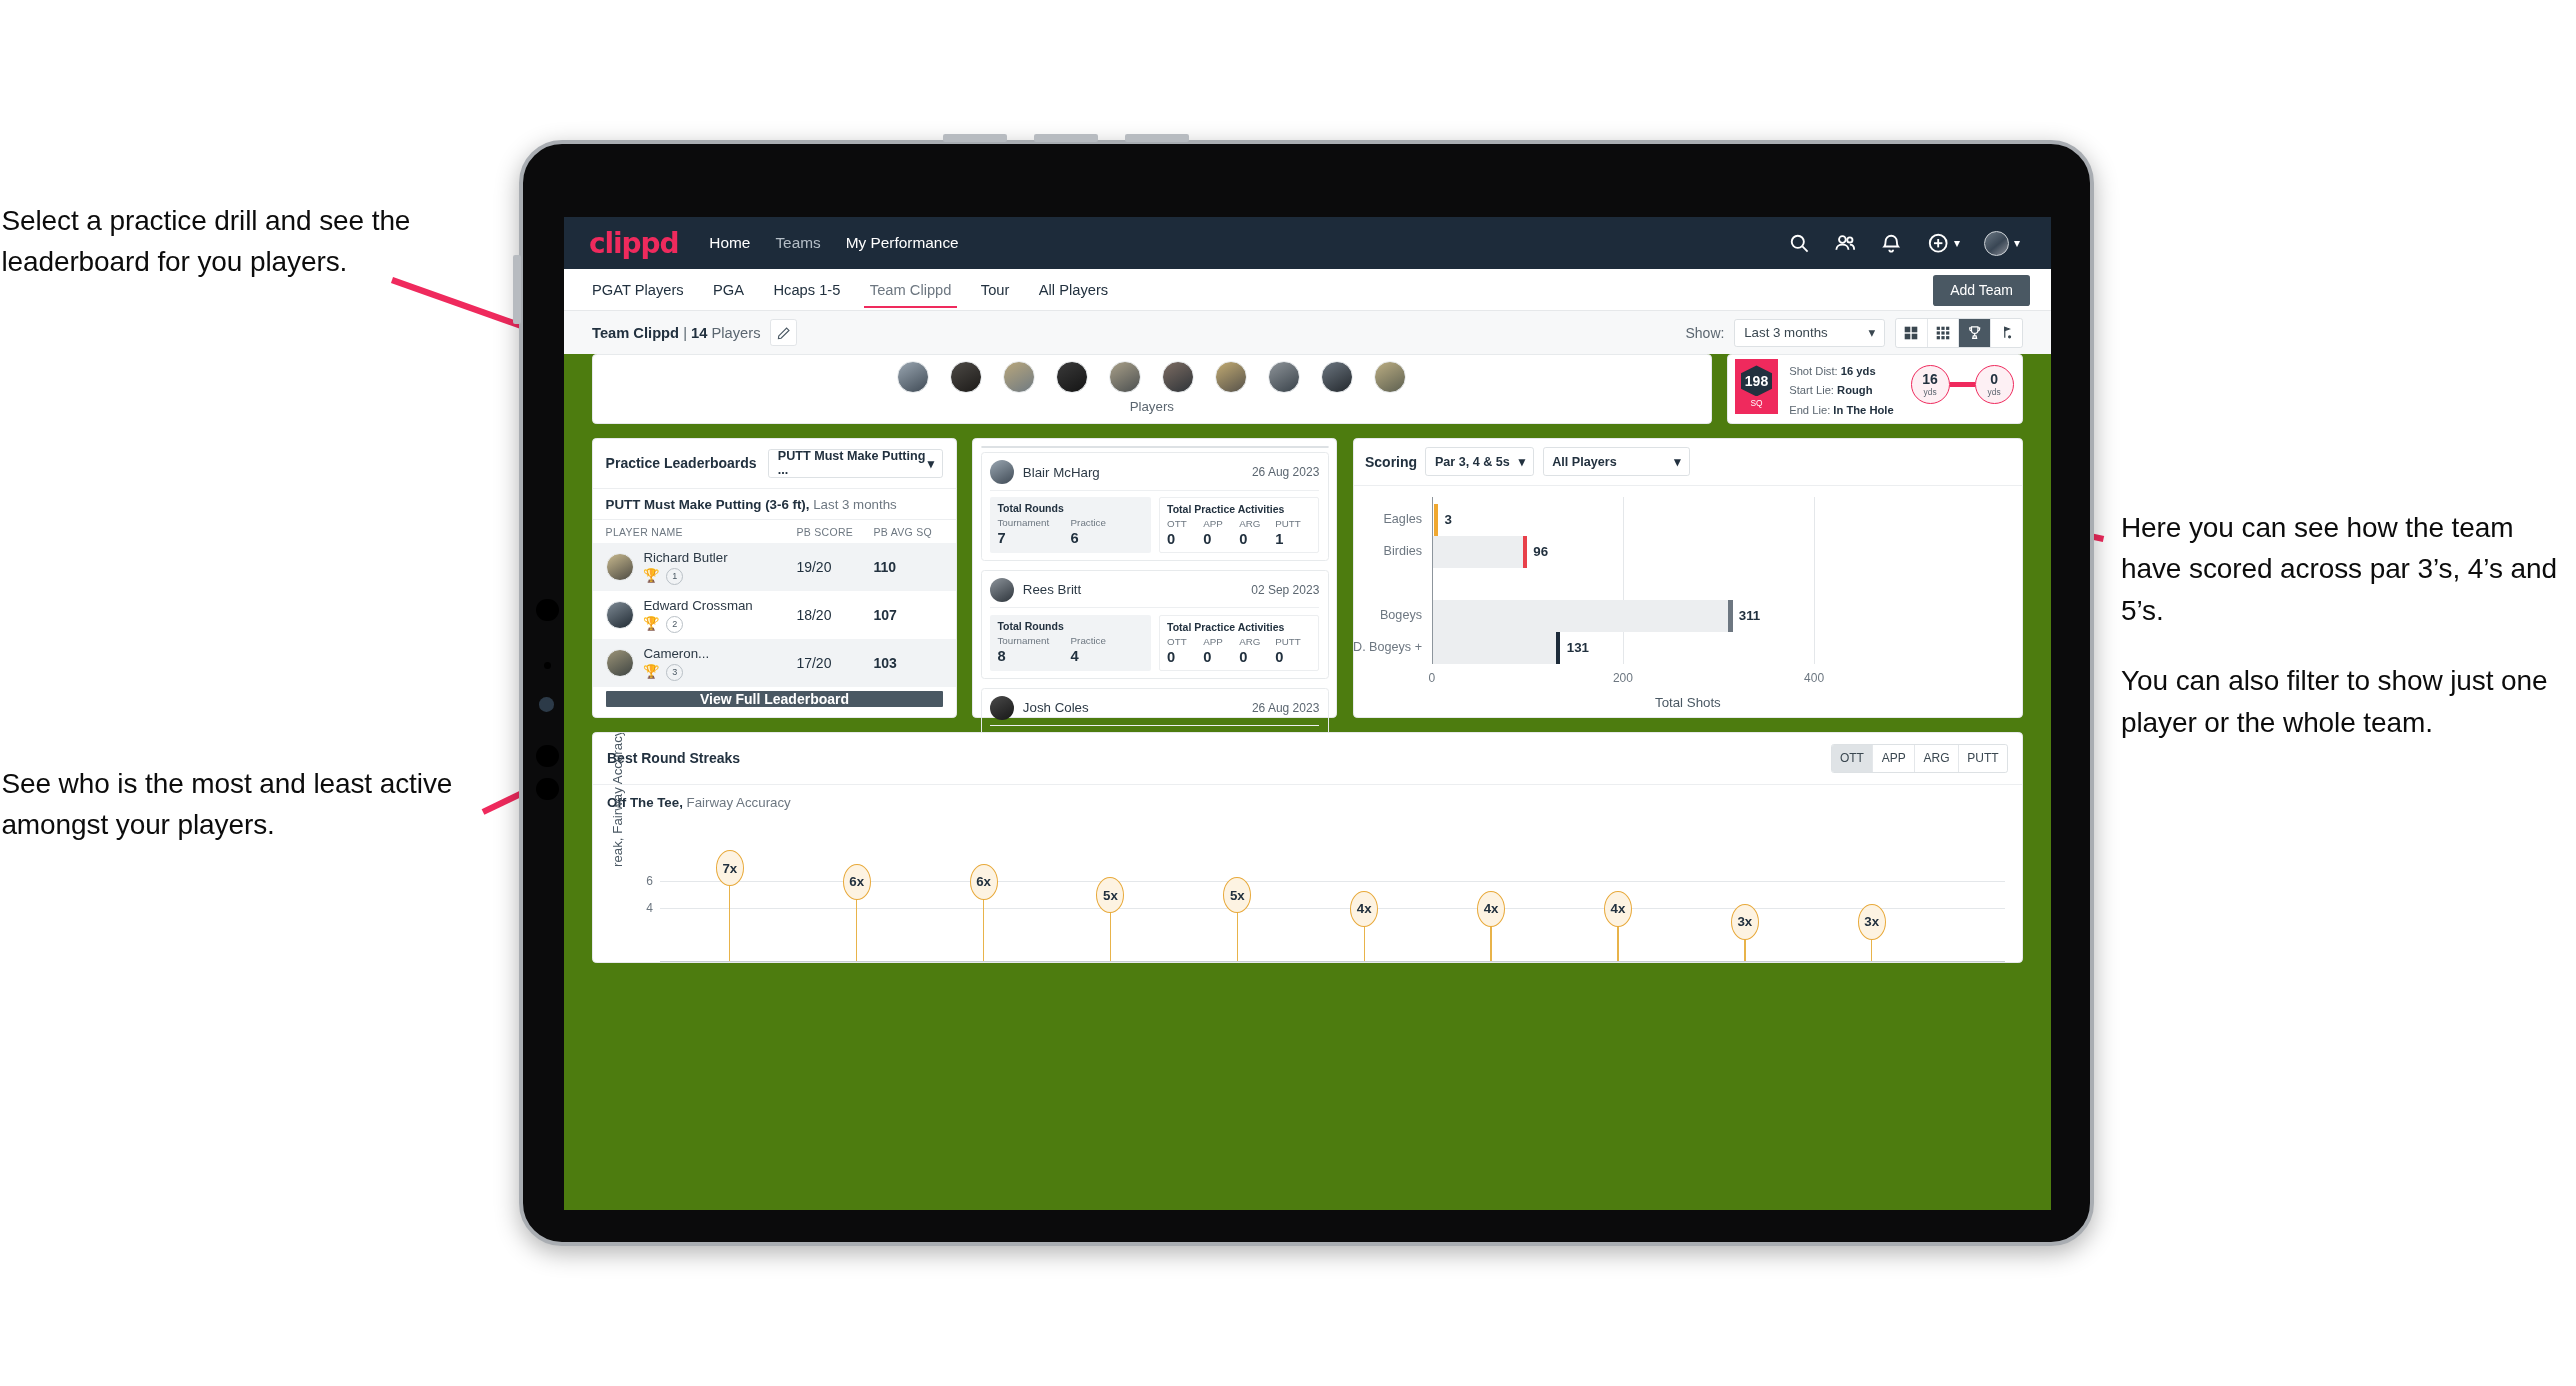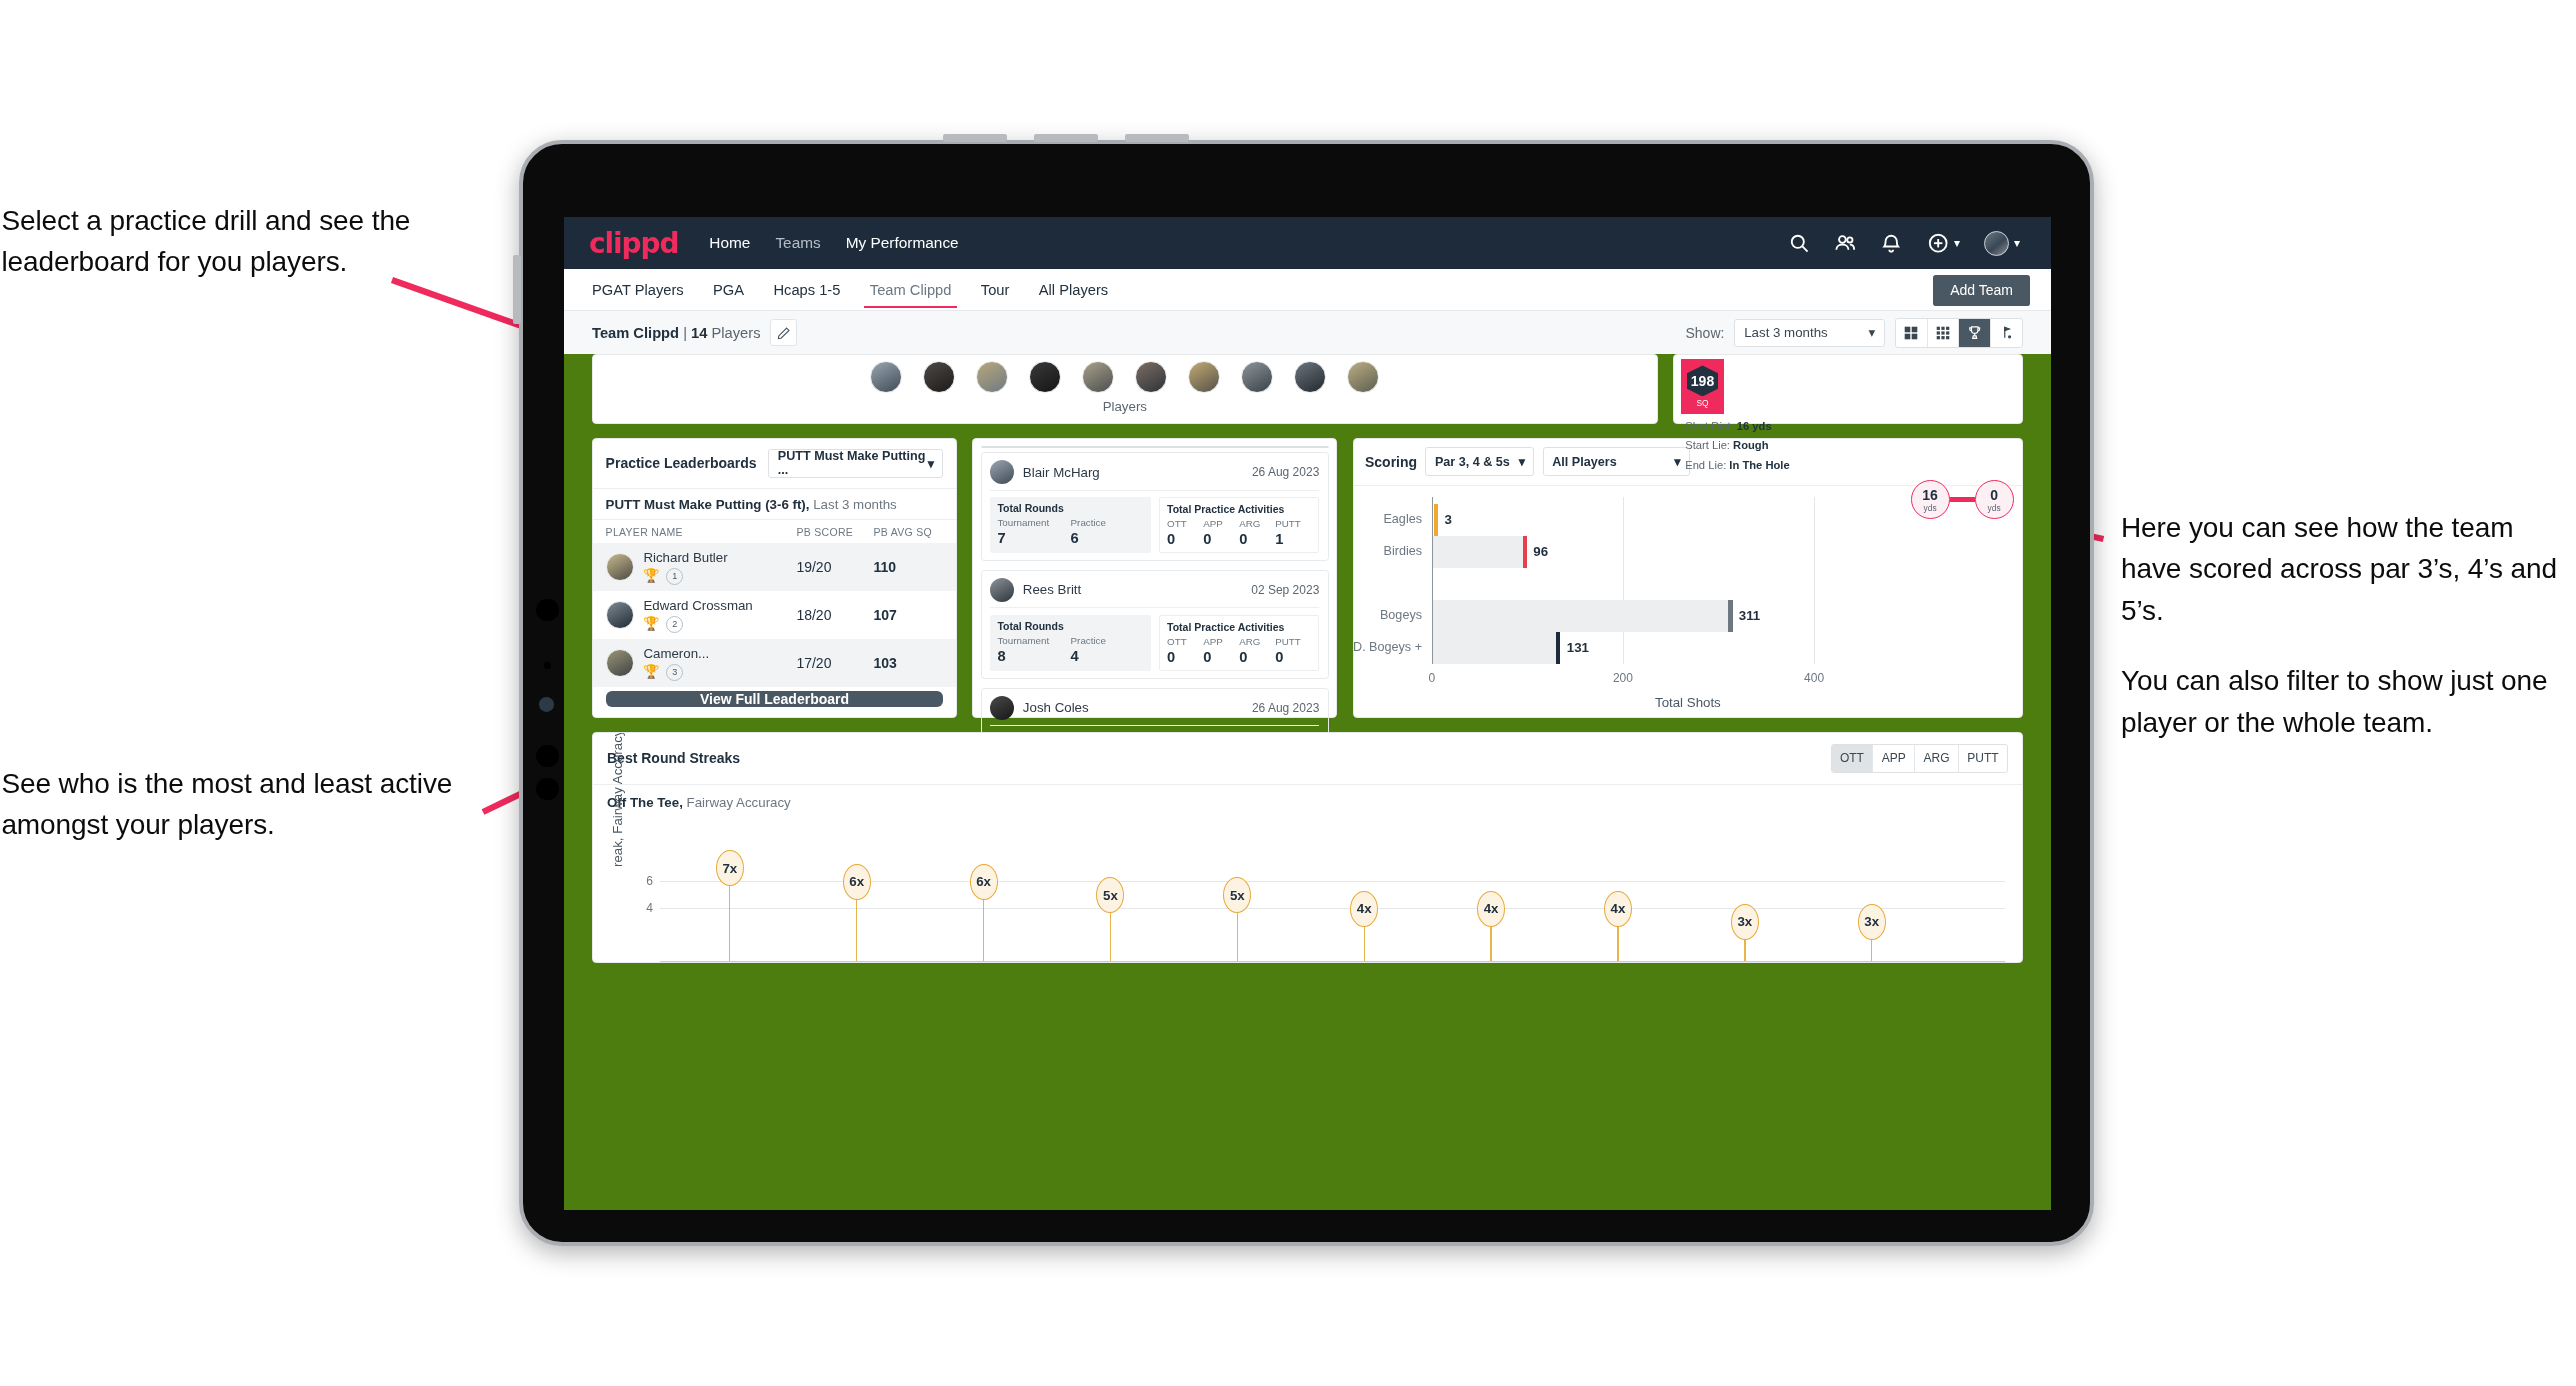--- a/index.html
+++ b/index.html
@@ -149,21 +149,21 @@
 
   
   #toprow { display:flex; gap: 15.4px; height: 70px; }
   #players-card { flex: 1 1 auto; position:relative; border-bottom-left-radius:4.2px; border-bottom-right-radius:4.2px; }
   #avatar-row { display:flex; justify-content:center; gap: 21px; padding-top: 5.6px; }
   .av {
     width: 32px; height: 32px; border-radius: 50%;
     border: 1.4px solid #e9ecee;
   }
   #players-caption { text-align:center; font-size:13.3px; color:#5b6670; margin-top:6.3px; }
-  #shot-card { width: 350px; position:relative; padding: 4.2px 8.4px 0 0; display:flex; align-items:flex-start;flex-direction:column; }
+  #shot-card { width: 296px; position:relative; padding: 4.2px 8.4px 0 0; display:flex; align-items:flex-start; }
   #sq-badge {
     width: 43px; height: 55px; background:#ef2a5d; color:#fff;
     display:flex; flex-direction:column; align-items:center; justify-content:center;
     margin-left: 7px; flex:none;
   }
   #sq-badge .hex {
     width: 31px; height: 31px; background:#22313f;
     clip-path: polygon(50% 0%, 100% 25%, 100% 75%, 50% 100%, 0% 75%, 0% 25%);
     display:flex; align-items:center; justify-content:center;
     font-size: 14px; font-weight:700; color:#fff;
@@ -208,21 +208,21 @@
   .trophy { font-size: 13.3px; line-height:1; }
   .rankpill {
     width: 17px; height: 17px; border-radius:50%; border:0.7px solid #b9c0c6;
     font-size: 9px; color:#4a5863; display:flex; align-items:center; justify-content:center;
   }
   .lb-score { width: 77px; font-size: 14px; color:#22313f; }
   .lb-sq { width: 70px; font-size: 14px; font-weight:700; color:#22313f; }
   #lb-btn {
     margin: 4.2px 12.6px 11.2px; height: 34px; background:#4a5863; color:#fff;
     display:flex; align-items:center; justify-content:center; font-size:14px; font-weight:700;
-    border-radius:6px;
+    border-radius:1px;
   }
 
   
   #act-card { width: 365px; padding: 0; display:flex; flex-direction:column; }
   #act-tabs { display:flex; margin: 7px 7.7px 4.2px; border:0.7px solid #dde1e4; border-radius:2.8px; overflow:hidden; }
   .act-tab { flex:1; height: 29px; display:flex; align-items:center; justify-content:center; font-size:13.3px; color:#3a4750; background:#fff; }
   .act-tab.on { background:#dfe3e6; font-weight:400; }
   .act-item { margin: 0 7.7px 8.4px; border:0.7px solid #e7eaec; border-radius:3.5px; padding: 7px 8.4px; }
   .act-top { display:flex; align-items:center; padding-bottom: 5.6px; border-bottom:0.7px solid #edeff1; }
   .act-av { width: 24px; height:24px; border-radius:50%; flex:none; }

